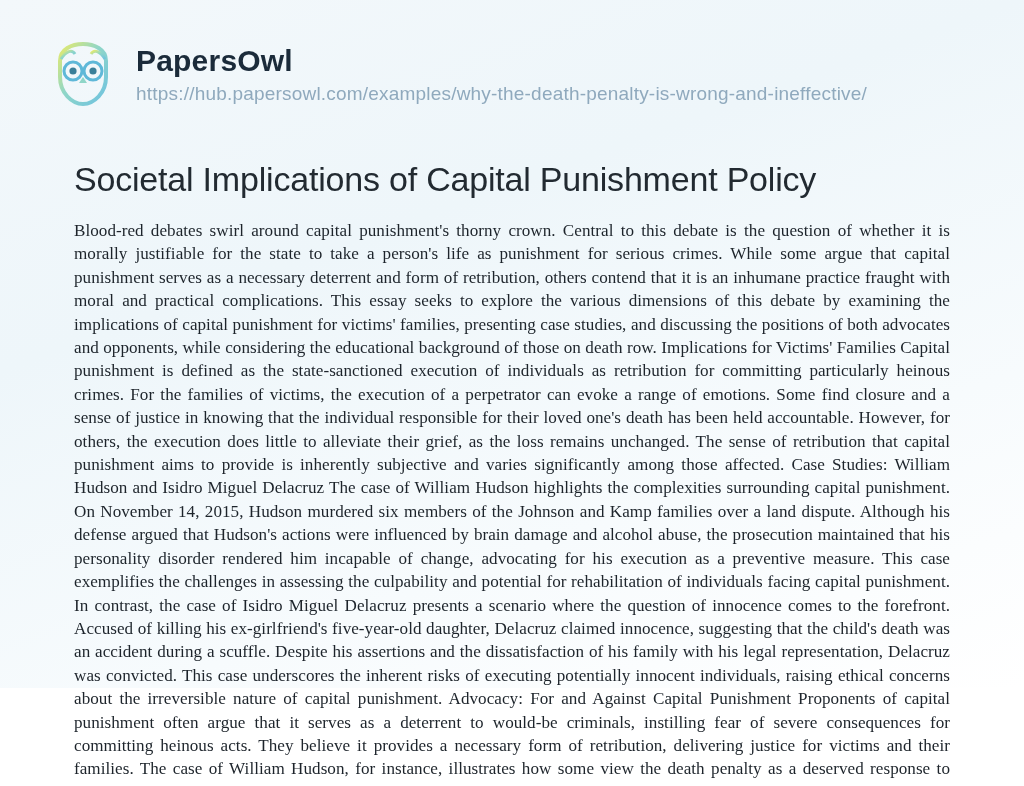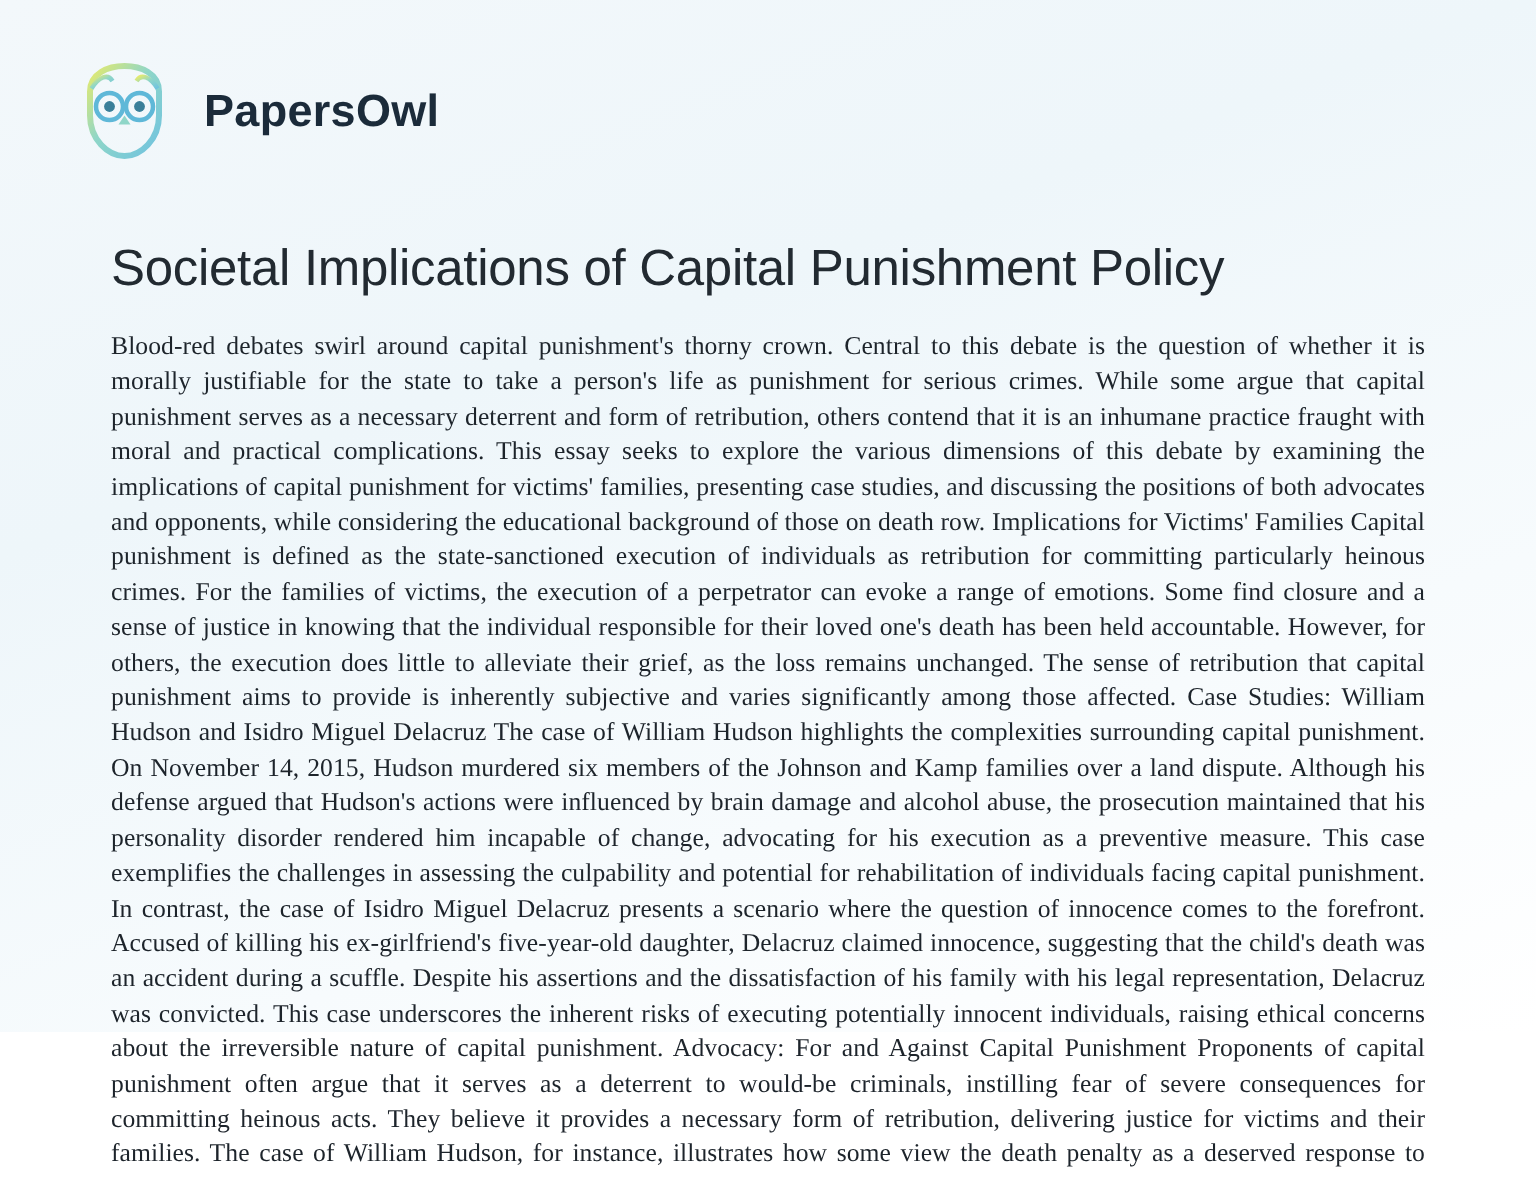--- a/index.html
+++ b/index.html
@@ -104,20 +104,21 @@
           <path d="M57 20 C52 12, 46 10, 43 15" fill="none" stroke="url(#owlgrad)" stroke-width="3"></path>
           <circle cx="25" cy="32" r="9" fill="none" stroke="#5fb8d8" stroke-width="3"></circle>
           <circle cx="45" cy="32" r="9" fill="none" stroke="#5fb8d8" stroke-width="3"></circle>
           <circle cx="25" cy="32" r="3.6" fill="#3a7f99"></circle>
           <circle cx="45" cy="32" r="3.6" fill="#3a7f99"></circle>
           <path d="M35 38 L31 44 L39 44 Z" fill="#8fd6c8"></path>
         </svg>
       </div>
       <div class="brand-text-wrap">
         <div class="brand-name">PapersOwl</div>
+        <div class="brand-url">https://hub.papersowl.com/examples/why-the-death-penalty-is-wrong-and-ineffective/</div>
       </div>
     </div>
 
     <div class="doc-body">
       <h1 class="doc-title">Societal Implications of Capital Punishment Policy</h1>
       <p class="doc-paragraph">Blood-red debates swirl around capital punishment's thorny crown. Central to this debate is the question of whether it is morally justifiable for the state to take a person's life as punishment for serious crimes. While some argue that capital punishment serves as a necessary deterrent and form of retribution, others contend that it is an inhumane practice fraught with moral and practical complications. This essay seeks to explore the various dimensions of this debate by examining the implications of capital punishment for victims' families, presenting case studies, and discussing the positions of both advocates and opponents, while considering the educational background of those on death row. Implications for Victims' Families Capital punishment is defined as the state-sanctioned execution of individuals as retribution for committing particularly heinous crimes. For the families of victims, the execution of a perpetrator can evoke a range of emotions. Some find closure and a sense of justice in knowing that the individual responsible for their loved one's death has been held accountable. However, for others, the execution does little to alleviate their grief, as the loss remains unchanged. The sense of retribution that capital punishment aims to provide is inherently subjective and varies significantly among those affected. Case Studies: William Hudson and Isidro Miguel Delacruz The case of William Hudson highlights the complexities surrounding capital punishment. On November 14, 2015, Hudson murdered six members of the Johnson and Kamp families over a land dispute. Although his defense argued that Hudson's actions were influenced by brain damage and alcohol abuse, the prosecution maintained that his personality disorder rendered him incapable of change, advocating for his execution as a preventive measure. This case exemplifies the challenges in assessing the culpability and potential for rehabilitation of individuals facing capital punishment. In contrast, the case of Isidro Miguel Delacruz presents a scenario where the question of innocence comes to the forefront. Accused of killing his ex-girlfriend's five-year-old daughter, Delacruz claimed innocence, suggesting that the child's death was an accident during a scuffle. Despite his assertions and the dissatisfaction of his family with his legal representation, Delacruz was convicted. This case underscores the inherent risks of executing potentially innocent individuals, raising ethical concerns about the irreversible nature of capital punishment. Advocacy: For and Against Capital Punishment Proponents of capital punishment often argue that it serves as a deterrent to would-be criminals, instilling fear of severe consequences for committing heinous acts. They believe it provides a necessary form of retribution, delivering justice for victims and their families. The case of William Hudson, for instance, illustrates how some view the death penalty as a deserved response to egregious offenses. Opponents, however, challenge these assertions, arguing that capital punishment is both inhumane and fraught with potential for error. The execution process itself can be problematic, as highlighted by Austin Sarat in his book "Gruesome Spectacles: Botched Executions and America's Death Penalty." Botched executions, such as the case of Billy Wayne White in 1992, reveal the potential for unnecessary suffering and highlight procedural flaws. Furthermore, the irreversible nature of the death penalty</p>
     </div>
 
   </div>
 </div>

